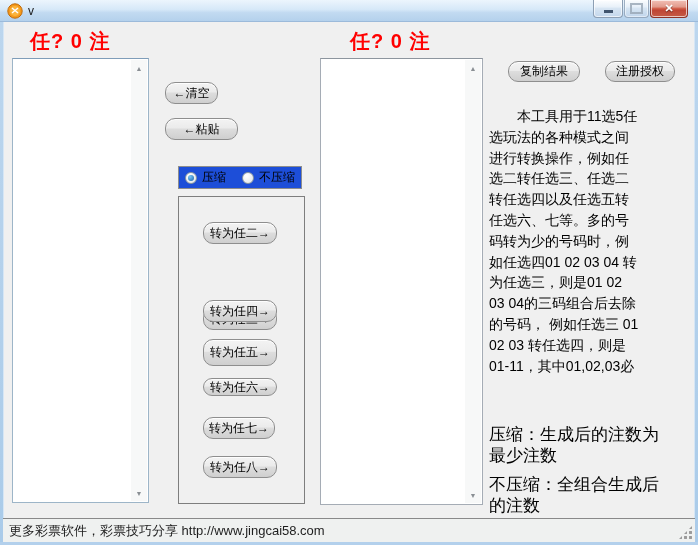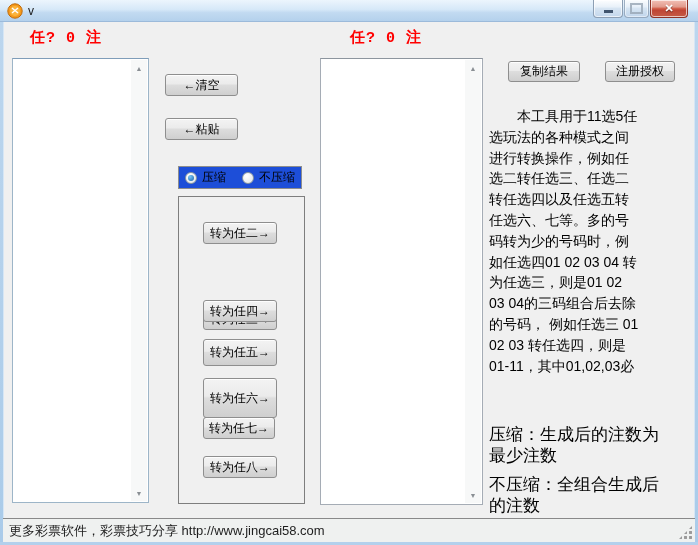--- a/index.html
+++ b/index.html
@@ -40,27 +40,27 @@
   
   .listbox{position:absolute;background:#fff;box-sizing:border-box;border:1px solid;}
   .listbox.left{left:12px;top:58px;width:137px;height:445px;border-color:#7f9db9 #9db5c8 #9db5c8 #9db5c8;}
   .listbox.right{left:320px;top:58px;width:163px;height:447px;border-color:#8d959e #a5acb5 #a5acb5 #a5acb5;}
   .sb{position:absolute;top:1px;bottom:1px;right:1px;width:16px;background:#f7f8f8;}
   .sb-arrow{position:absolute;left:0;width:16px;height:16px;display:flex;align-items:center;justify-content:center;
     font-size:7px;color:#8a8f94;}
   .sb-up{top:0;}
   .sb-down{bottom:0;}
   
-  .count-label{position:absolute;color:#ff0000;font-weight:bold;font-size:15px;letter-spacing:1px;font-family:Liberation Mono, monospace;}
+  .count-label{position:absolute;color:#ff0000;font-weight:bold;font-size:20px;letter-spacing:1px;}
   
   .btn{
     position:absolute;box-sizing:border-box;display:flex;align-items:center;justify-content:center;
     font-size:12px;color:#000;cursor:default;
     background:linear-gradient(to bottom,#f3f3f3,#ebebeb 45%,#dddddd 50%,#cfcfcf);
-    border:1px solid #8e8e8e;border-radius:3px;
+    border:1px solid #8e8e8e;border-radius:10px;
     box-shadow:inset 0 1px 0 rgba(255,255,255,.85);
   }
   
   .radio-box{position:absolute;left:178px;top:166px;width:124px;height:23px;box-sizing:border-box;
     border:1px solid #8d8d8d;background:#1d4ed8;display:flex;align-items:center;}
   .radio{width:12px;height:12px;border-radius:50%;box-sizing:border-box;border:1px solid #8a97a1;
     background:radial-gradient(circle at 35% 30%,#ffffff,#dfe4e8);position:relative;flex:0 0 auto;}
   .radio.sel::after{content:"";position:absolute;left:2px;top:2px;width:6px;height:6px;border-radius:50%;
     background:radial-gradient(circle at 35% 30%,#79c6f9,#1861a8);}
   .radio-lbl{font-size:12px;color:#000;margin:0 0 0 5px;}
@@ -108,36 +108,36 @@
 <div class="count-label" style="left:30px;top:28px;">任? 0 注</div>
 <div class="count-label" style="left:350px;top:28px;">任? 0 注</div>
 
 <div class="listbox left">
   <div class="sb">
     <div class="sb-arrow sb-up">▲</div>
     <div class="sb-arrow sb-down">▼</div>
   </div>
 </div>
 
-<div class="btn" style="left:165px;top:74px;width:73px;height:22px;">←清空</div>
+<div class="btn" style="left:165px;top:82px;width:53px;height:22px;">←清空</div>
 <div class="btn" style="left:165px;top:118px;width:73px;height:22px;">←粘贴</div>
 
 <div class="radio-box">
   <span class="radio sel" style="margin-left:6px;"></span>
   <span class="radio-lbl">压缩</span>
   <span class="radio" style="margin-left:16px;"></span>
   <span class="radio-lbl">不压缩</span>
 </div>
 
 <div class="panel"></div>
 <div class="btn" style="left:203px;top:222px;width:74px;height:22px;">转为任二→</div>
 <div class="btn" style="left:203px;top:261px;width:74px;height:22px;margin-top:47px;">转为任三→</div>
 <div class="btn" style="left:203px;top:300px;width:74px;height:22px;">转为任四→</div>
 <div class="btn" style="left:203px;top:339px;width:74px;height:27px;">转为任五→</div>
-<div class="btn" style="left:203px;top:378px;width:74px;height:40px;">转为任六→</div>
+<div class="btn" style="left:203px;top:378px;width:74px;height:18px;">转为任六→</div>
 <div class="btn" style="left:203px;top:417px;width:72px;height:22px;">转为任七→</div>
 <div class="btn" style="left:203px;top:456px;width:74px;height:22px;">转为任八→</div>
 
 <div class="listbox right">
   <div class="sb">
     <div class="sb-arrow sb-up">▲</div>
     <div class="sb-arrow sb-down">▼</div>
   </div>
 </div>
 

